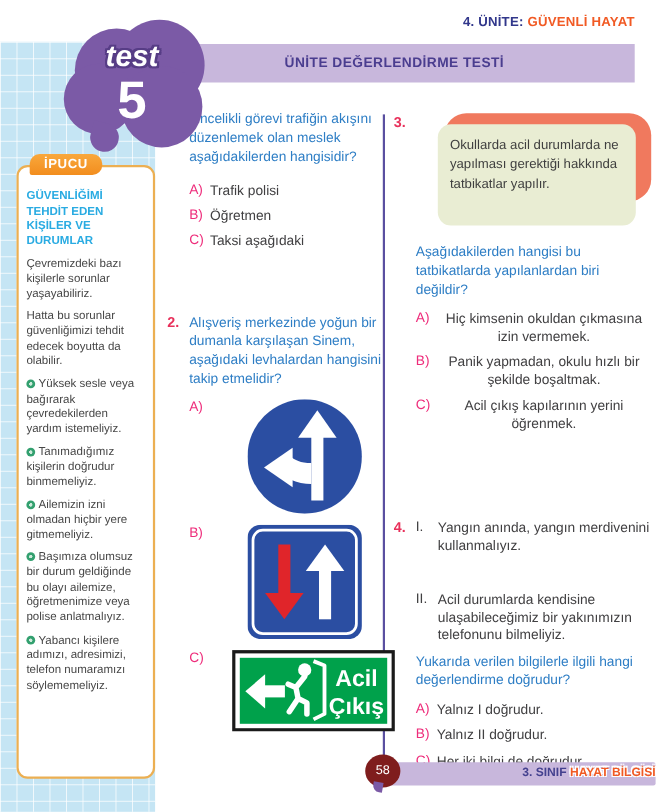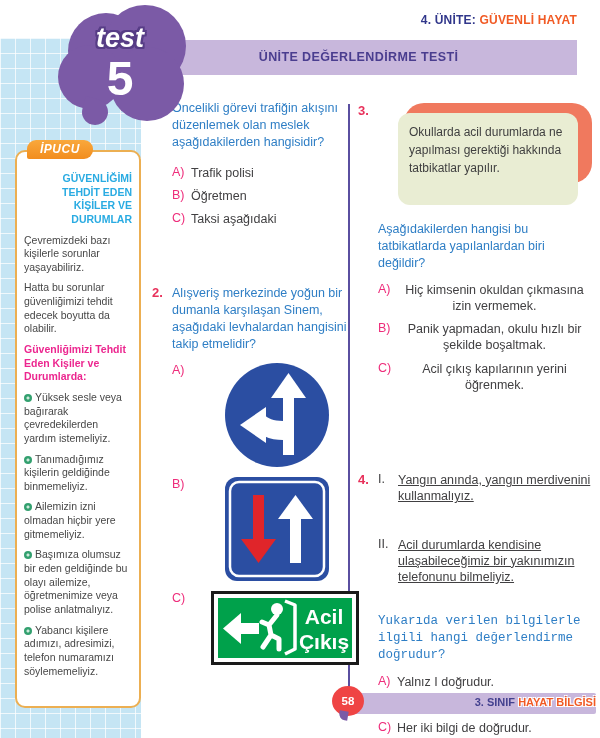--- a/index.html
+++ b/index.html
@@ -17,41 +17,41 @@
   .unit-header{position:absolute;top:13px;left:140px;width:437px;text-align:right;
     font-size:12px;font-weight:bold;letter-spacing:.2px;}
   .unit-header .lbl{color:#31378b;}
   .unit-header .ttl{color:#f15a24;}
 
   
   .title-bar{position:absolute;top:40px;left:140px;width:437px;height:35px;background:#c8b7dc;
     color:#4a3d8f;font-size:12.5px;font-weight:bold;text-align:center;line-height:35px;letter-spacing:.4px;}
 
   
-  .badge{position:absolute;left:52px;top:5px;width:136px;height:120px;z-index:6;}
+  .badge{position:absolute;left:52px;top:18px;width:136px;height:120px;z-index:6;}
   .badge i{position:absolute;background:#7b5aa6;border-radius:50%;}
   .badge .c1{left:16px;top:8px;width:76px;height:76px;}
   .badge .c2{left:52px;top:0;width:82px;height:82px;}
   .badge .c3{left:58px;top:42px;width:74px;height:74px;}
   .badge .c4{left:6px;top:40px;width:64px;height:64px;}
   .badge .tail{left:30px;top:94px;width:26px;height:26px;border-radius:0 50% 50% 50%;transform:rotate(15deg);}
   .badge .word{position:absolute;top:18px;left:0;width:100%;text-align:center;color:#fff;
     font-size:27px;font-weight:bold;font-style:italic;z-index:2;
     text-shadow:-2px -2px 0 #573d86,2px -2px 0 #573d86,-2px 2px 0 #573d86,2px 2px 0 #573d86,
                 0 -2px 0 #573d86,0 2px 0 #573d86,-2px 0 0 #573d86,2px 0 0 #573d86;}
   .badge .num{position:absolute;top:46px;left:0;width:100%;text-align:center;color:#fff;
     font-size:48px;font-weight:bold;z-index:2;}
 
   
   .tip{position:absolute;left:15px;top:150px;width:108px;height:532px;z-index:3;
     background:#fff;border:2px solid #ecaf52;border-radius:10px;padding:16px 7px 6px 7px;}
   .tip-tab{position:absolute;top:-12px;left:10px;background:linear-gradient(#f9a83c,#f28d1e);
-    color:#fff;font-size:12px;font-weight:bold;font-style:italic;padding:2px 13px 3px 13px;
+    color:#fff;font-size:12px;font-weight:bold;padding:2px 13px 3px 13px;
     border-radius:9px 9px 9px 2px;letter-spacing:.5px;}
-  .tip-title{color:#29abe2;font-size:10.5px;font-weight:bold;line-height:1.3;margin:4px 0 7px 0;text-align:right;}
+  .tip-title{color:#29abe2;font-size:10.5px;font-weight:bold;line-height:1.3;margin:4px 0 7px 0;}
   .tip p{color:#474747;font-size:10.5px;line-height:1.3;margin:0 0 7px 0;}
   .tip-sub{color:#ec268f;font-size:10.5px;font-weight:bold;line-height:1.3;margin:2px 0 7px 0;}
   .tip-bullet{color:#474747;font-size:10.5px;line-height:1.3;margin:0 0 7px 0;}
   .dot{display:inline-block;width:8px;height:8px;border-radius:50%;vertical-align:-1px;margin-right:3px;
     background:radial-gradient(circle,#cdeadb 0 25%,#33a06f 30% 100%);}
 
   
   .divider{position:absolute;left:348px;top:104px;width:2px;height:586px;background:#5a4fa0;}
 
   
@@ -72,32 +72,32 @@
   .q3{left:358px;top:103px;width:234px;}
   .callout{position:relative;width:212px;height:102px;margin-left:20px;}
   .callout-back{position:absolute;left:6px;top:0;right:0;height:80px;background:#f0795e;border-radius:20px;}
   .callout-front{position:absolute;left:0;top:10px;right:14px;bottom:0;background:#e9edd3;border-radius:12px;
     padding:9px 11px;}
   .callout-front .txt{color:#3f3f3f;font-size:12px;line-height:1.35;}
   .q3 .q-text-block{margin:16px 0 10px 20px;}
   .q4{left:358px;top:472px;width:234px;}
   .stmt{display:flex;margin:0 0 6px 20px;}
   .stmt-n{color:#414042;font-size:12.5px;width:20px;flex:none;}
-  .stmt-t{color:#414042;font-size:12.5px;line-height:1.3;text-decoration:underline;}
-  .q4 .q-text-block{margin:22px 0 10px 20px;font-family:Liberation Mono, monospace;}
+  .stmt-t{color:#414042;font-size:12.5px;line-height:1.3;}
+  .q4 .q-text-block{margin:2px 0 10px 20px;}
   .q-text-block{color:#2e7ec5;font-size:12.5px;line-height:1.35;}
 
   
   .footer-bar{position:absolute;left:350px;top:693px;width:246px;height:21px;background:#c8b7dc;
     border-radius:2px;text-align:right;line-height:19px;font-size:11px;font-weight:bold;}
   .footer-bar .grade{color:#44418f;}
   .footer-bar .subject{color:#f15a24;
     text-shadow:-1px -1px 0 #fff,1px -1px 0 #fff,-1px 1px 0 #fff,1px 1px 0 #fff;}
-  .page-bubble{position:absolute;left:332px;top:686px;width:32px;height:30px;background:#ef4444;
-    border-radius:50%;color:#fff;font-size:11.5px;font-weight:bold;text-align:center;line-height:30px;z-index:2;}
+  .page-bubble{position:absolute;left:332px;top:686px;width:32px;height:30px;background:#7f1d1d;
+    border-radius:50%;color:#fff;font-size:11.5px;font-weight:normal;text-align:center;line-height:30px;z-index:2;}
   .page-bubble::after{content:"";position:absolute;left:7px;bottom:-4px;width:9px;height:9px;
     background:#7b5aa6;border-radius:0 0 0 70%;transform:rotate(10deg);}
   svg{display:block;}
 </style>
 </head>
 <body>
 
 <div class="grid-strip"></div>
 
 <div class="unit-header">
@@ -115,25 +115,24 @@
     <i class="tail"></i>
   <div class="word">test</div>
   <div class="num">5</div>
 </div>
 
 <div class="tip">
   <div class="tip-tab">İPUCU</div>
   <div class="tip-title">GÜVENLİĞİMİ TEHDİT EDEN KİŞİLER VE DURUMLAR</div>
   <p>Çevremizdeki bazı kişilerle sorunlar yaşayabiliriz.</p>
   <p>Hatta bu sorunlar güvenliğimizi tehdit edecek boyutta da olabilir.</p>
-  <div class="tip-sub">Güvenliğimizi Tehdit Eden Kişiler ve Durumlarda:</div>
   <div class="tip-bullet"><span class="dot"></span><span>Yüksek sesle veya bağırarak çevredekilerden yardım istemeliyiz.</span></div>
-  <div class="tip-bullet"><span class="dot"></span><span>Tanımadığımız kişilerin geldiğinde binmemeliyiz.</span></div>
+  <div class="tip-bullet"><span class="dot"></span><span>Tanımadığımız kişilerin doğrudur binmemeliyiz.</span></div>
   <div class="tip-bullet"><span class="dot"></span><span>Ailemizin izni olmadan hiçbir yere gitmemeliyiz.</span></div>
-  <div class="tip-bullet"><span class="dot"></span><span>Başımıza olumsuz bir eden geldiğinde bu olayı ailemize, öğretmenimize veya polise anlatmalıyız.</span></div>
+  <div class="tip-bullet"><span class="dot"></span><span>Başımıza olumsuz bir durum geldiğinde bu olayı ailemize, öğretmenimize veya polise anlatmalıyız.</span></div>
   <div class="tip-bullet"><span class="dot"></span><span>Yabancı kişilere adımızı, adresimizi, telefon numaramızı söylememeliyiz.</span></div>
 </div>
 
 <div class="divider"></div>
 
 <div class="q q1">
   <div class="q-row">
     <span class="q-num">1.</span>
     <span class="q-text">Öncelikli görevi trafiğin akışını düzenlemek olan meslek aşağıdakilerden hangisidir?</span>
   </div>

